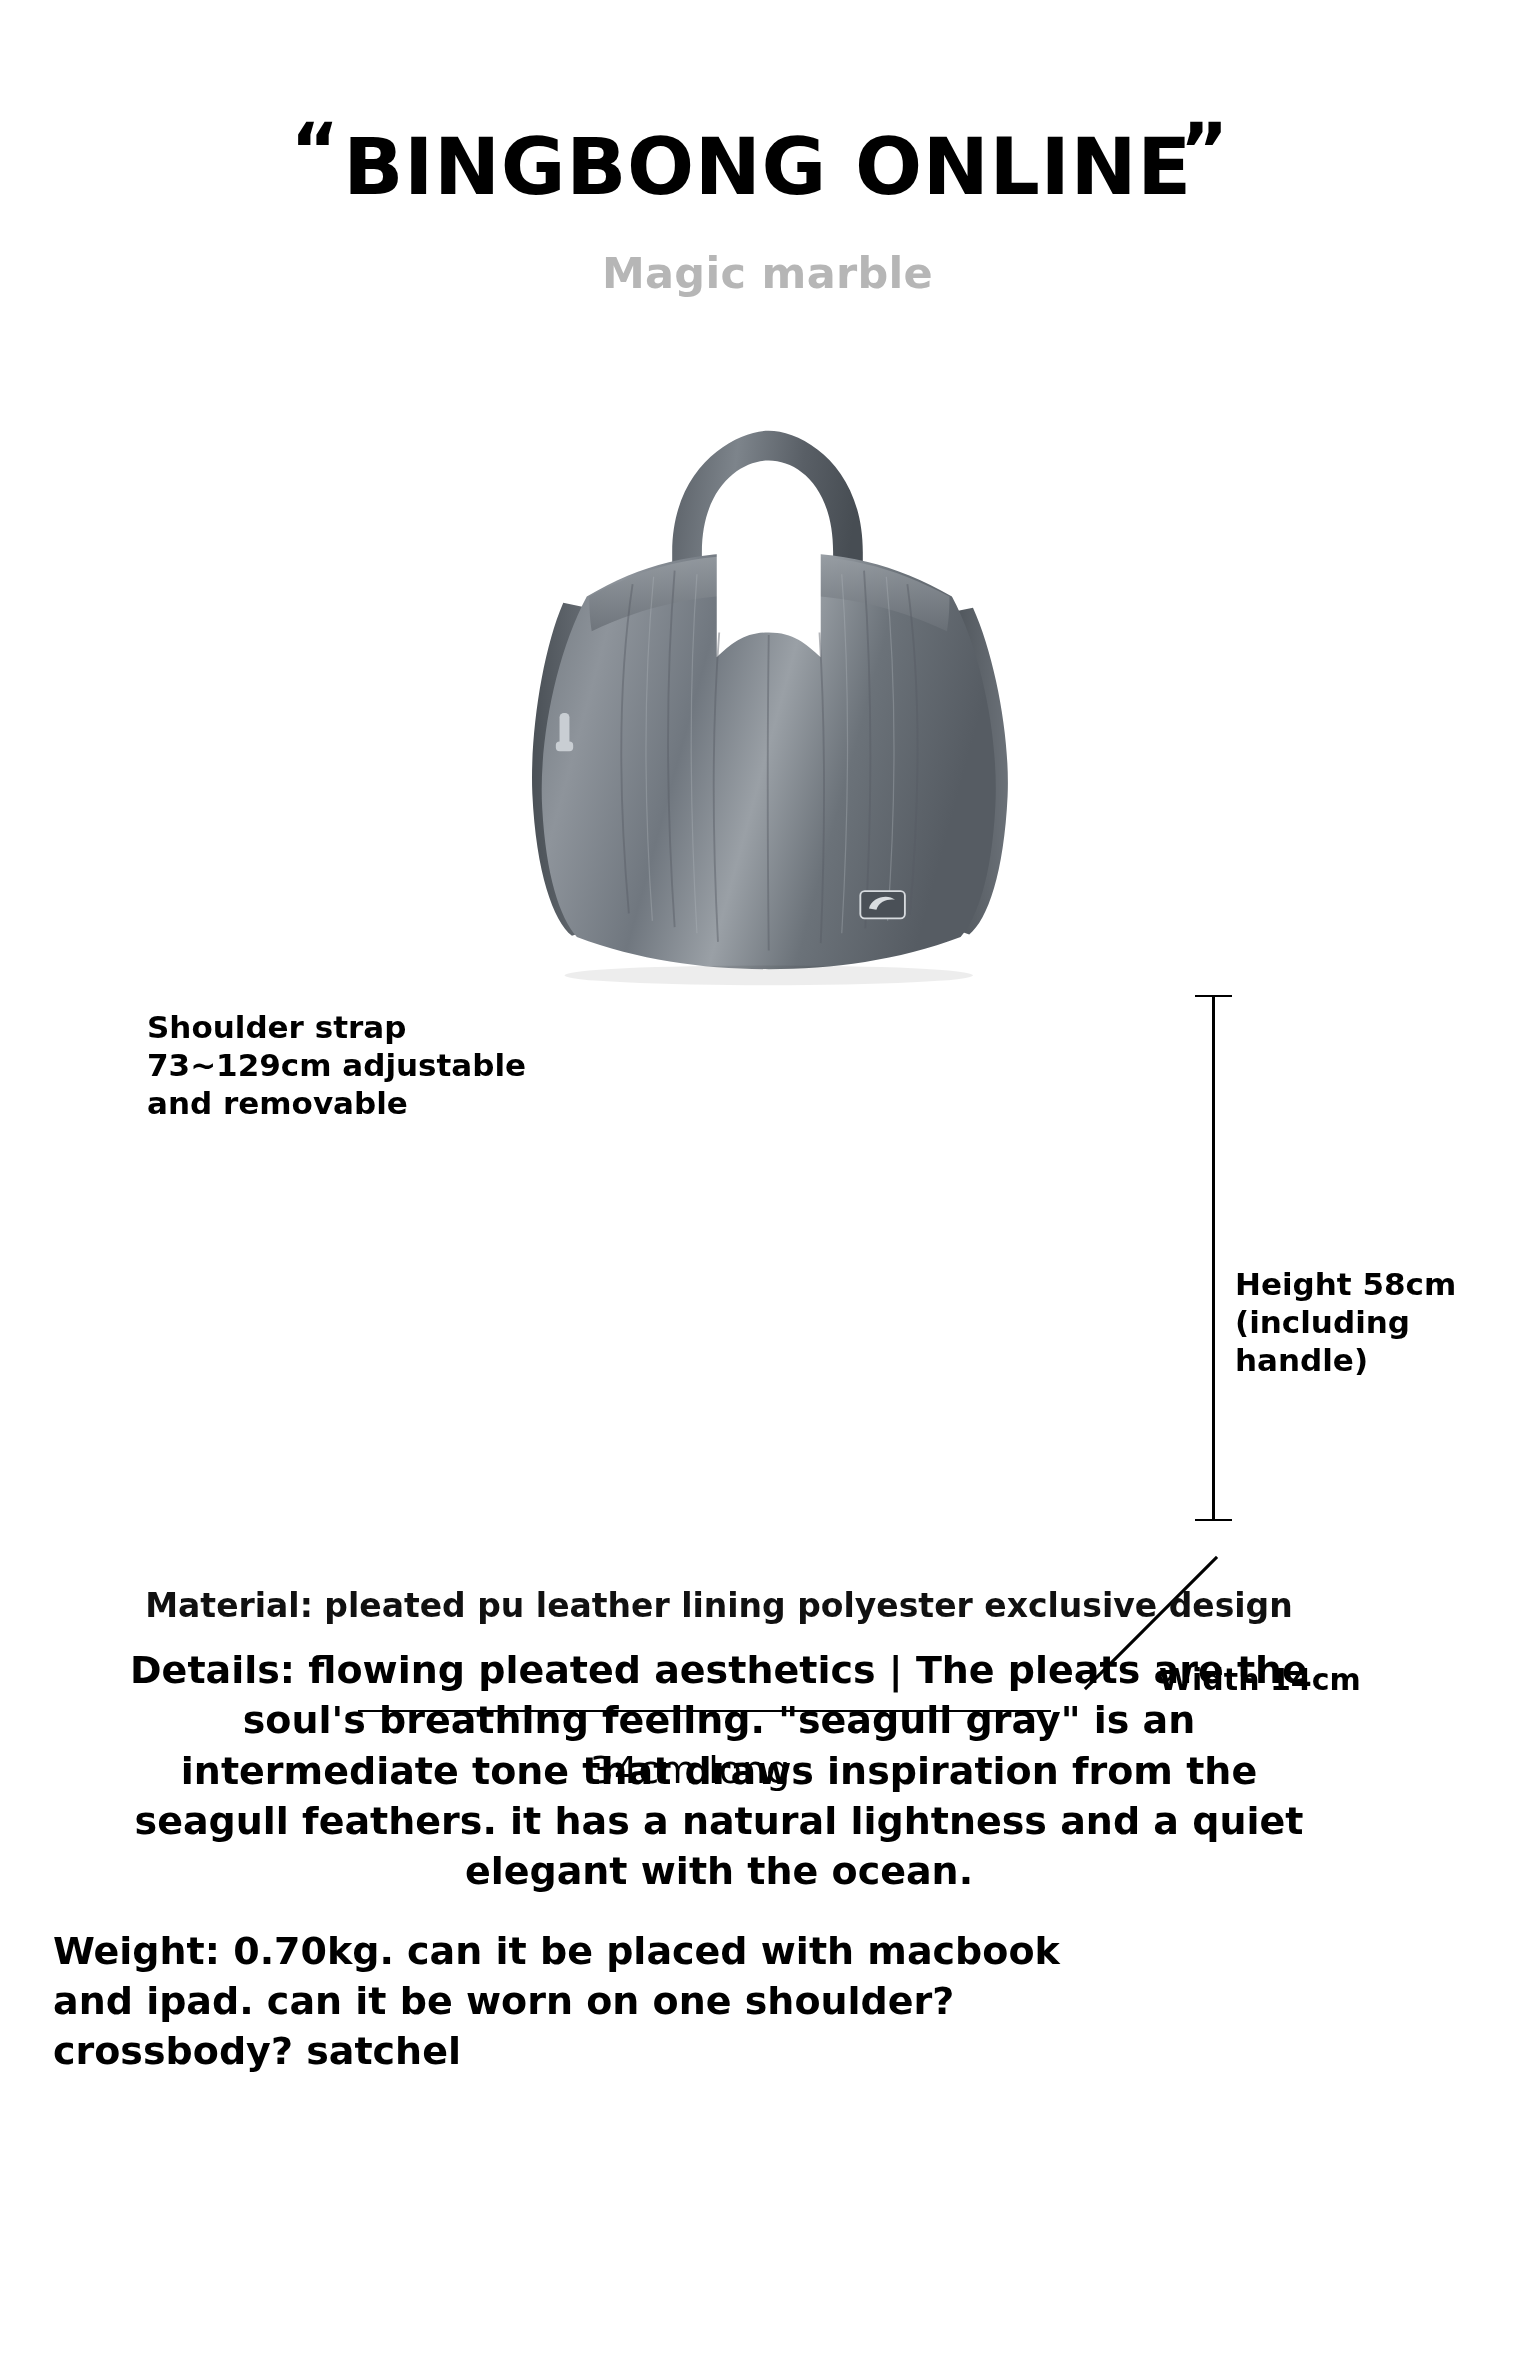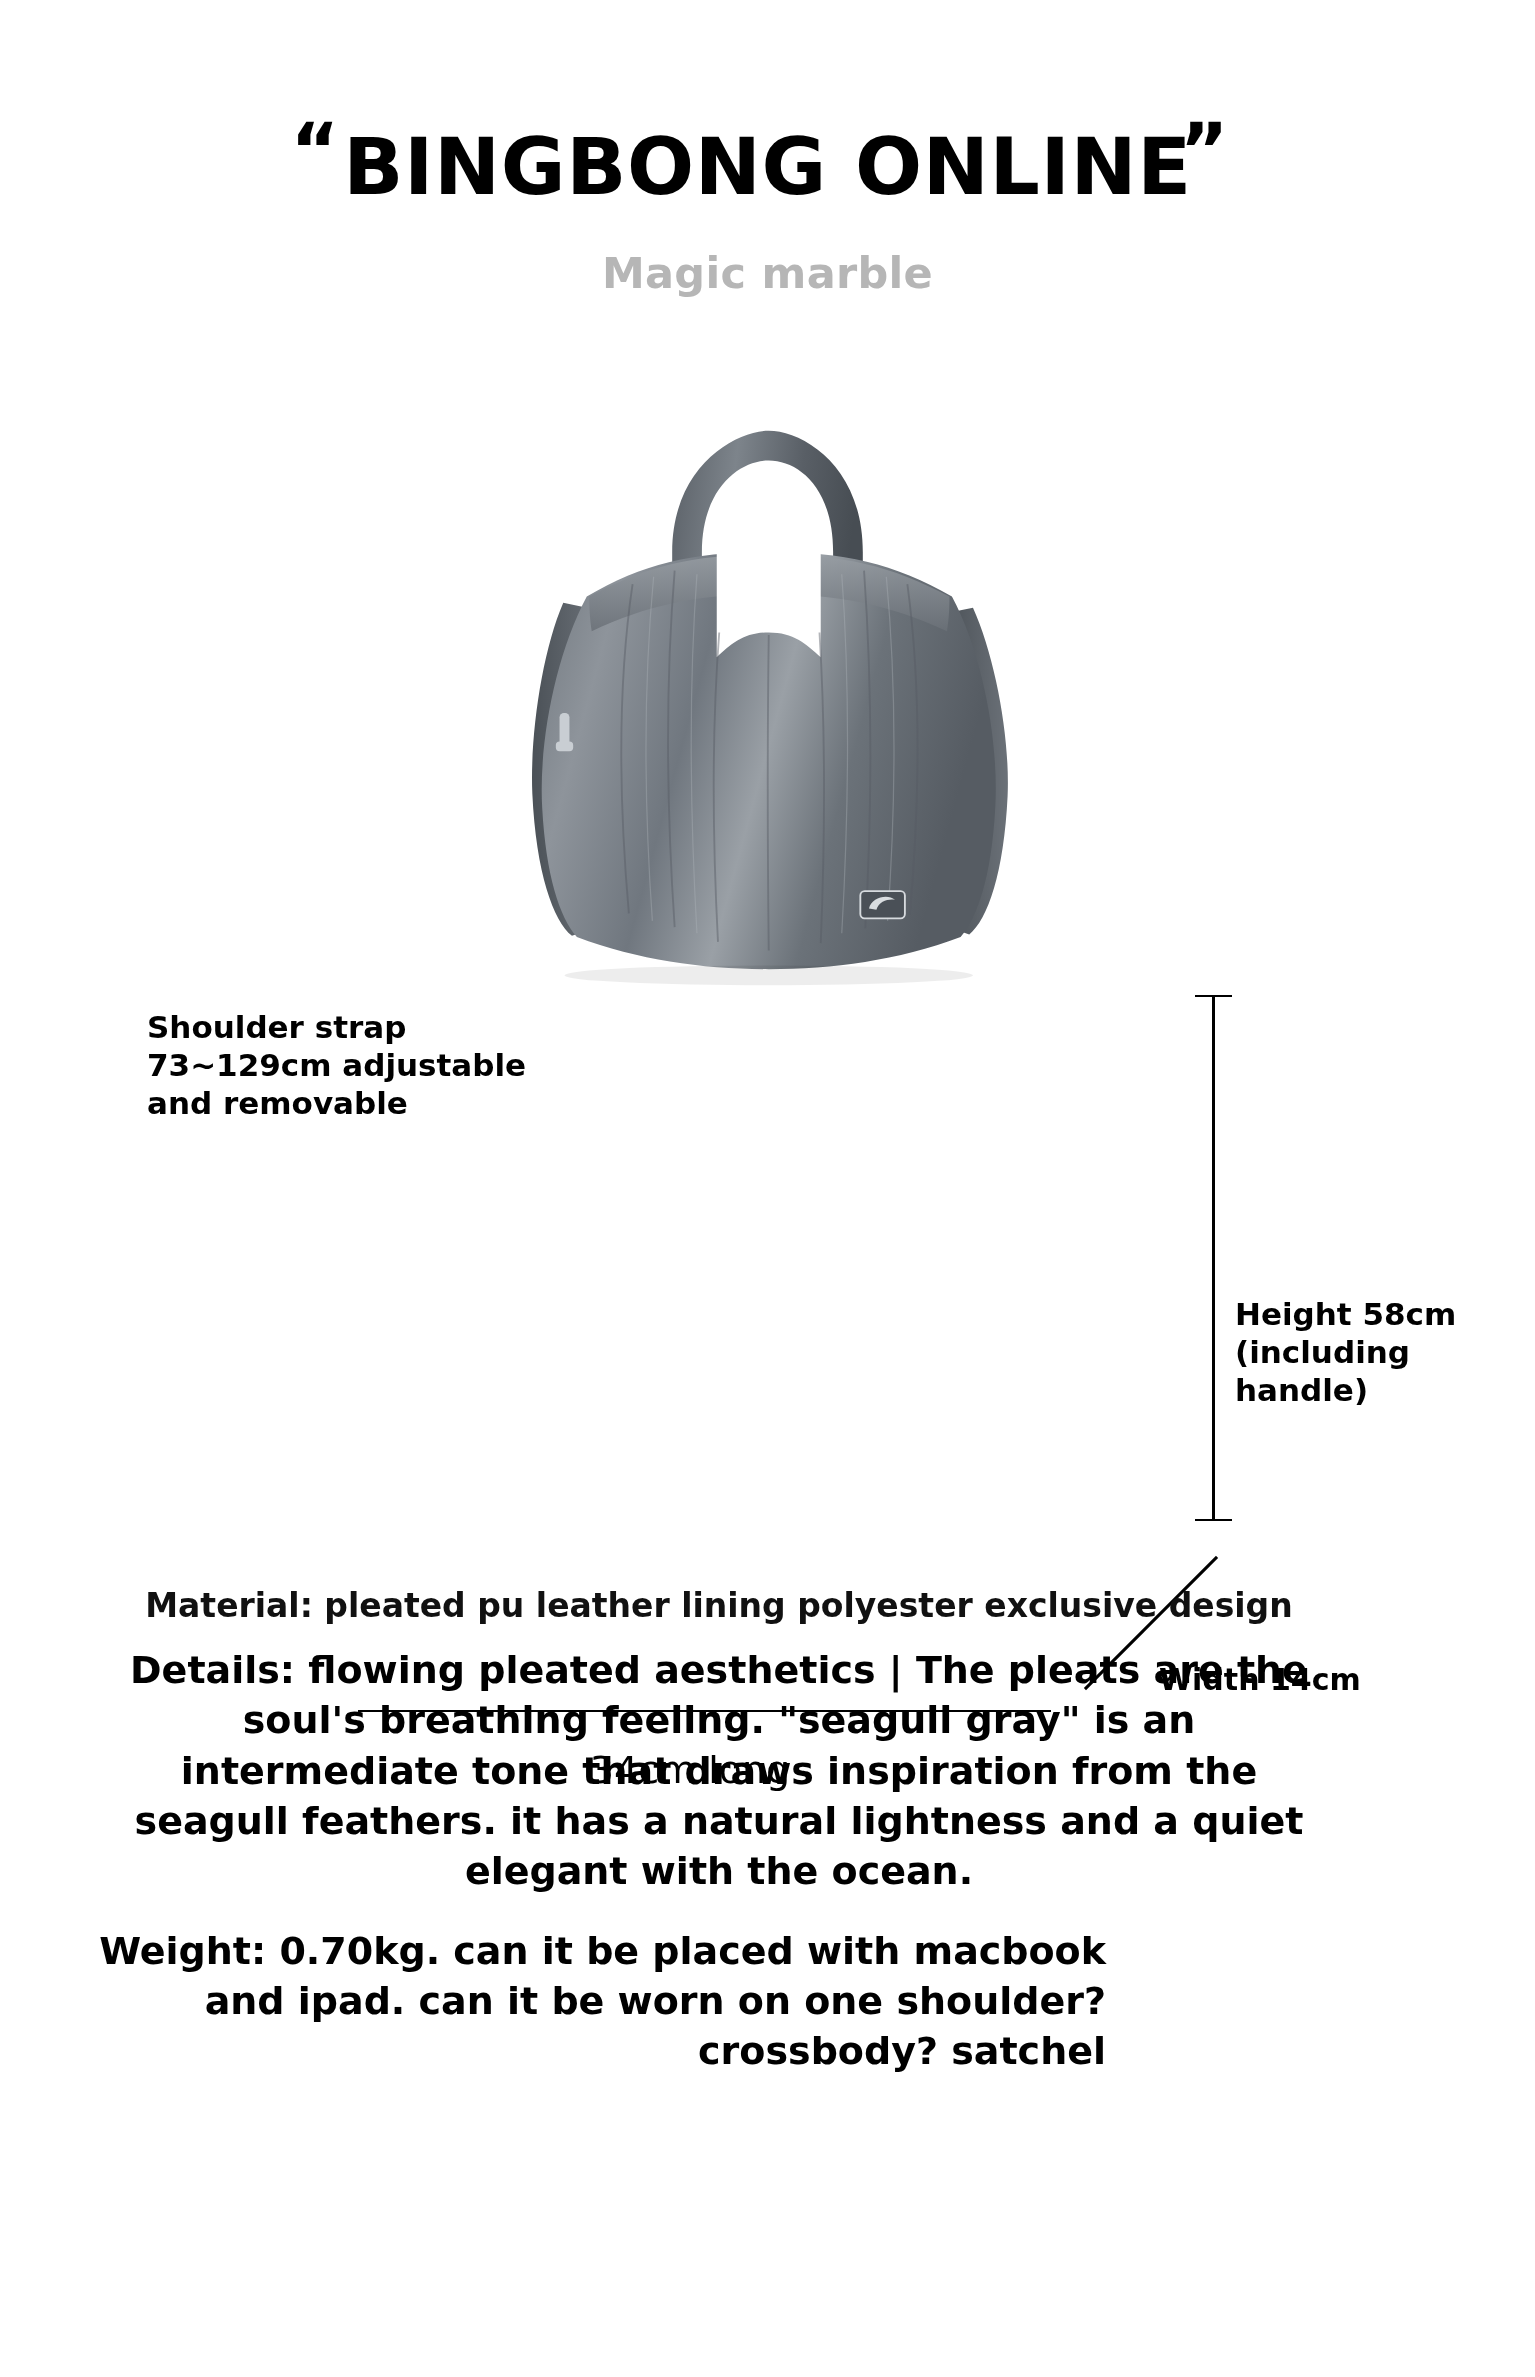--- a/index.html
+++ b/index.html
@@ -103,21 +103,21 @@
     left: 1195px;
     width: 37px;
     height: 2.5px;
     background: #000000;
   }
   .height-cap-top { top: 647px; }
   .height-cap-bottom { top: 1171px; }
   .ann-height {
     position: absolute;
     left: 1235px;
-    top: 948px;
+    top: 918px;
     font-size: 31px;
     font-weight: 700;
     line-height: 1.22;
     color: #000000;
     white-space: pre-line;
   }
 
   
   .width-diagonal {
     position: absolute;
@@ -181,21 +181,21 @@
     text-align: center;
     line-height: 1.32;
     margin: 12px auto;
     width: 1238px;
   }
   .weight {
     margin-top: 30px;
     font-size: 38px;
     font-weight: 700;
     color: #000000;
-    text-align: right;
+    text-align: left;
     line-height: 1.32;
     width: 1053px;
     padding-right: 0;
   }
 </style>
 </head>
 <body>
 
 <div class="header">
   <div class="brand-row">

